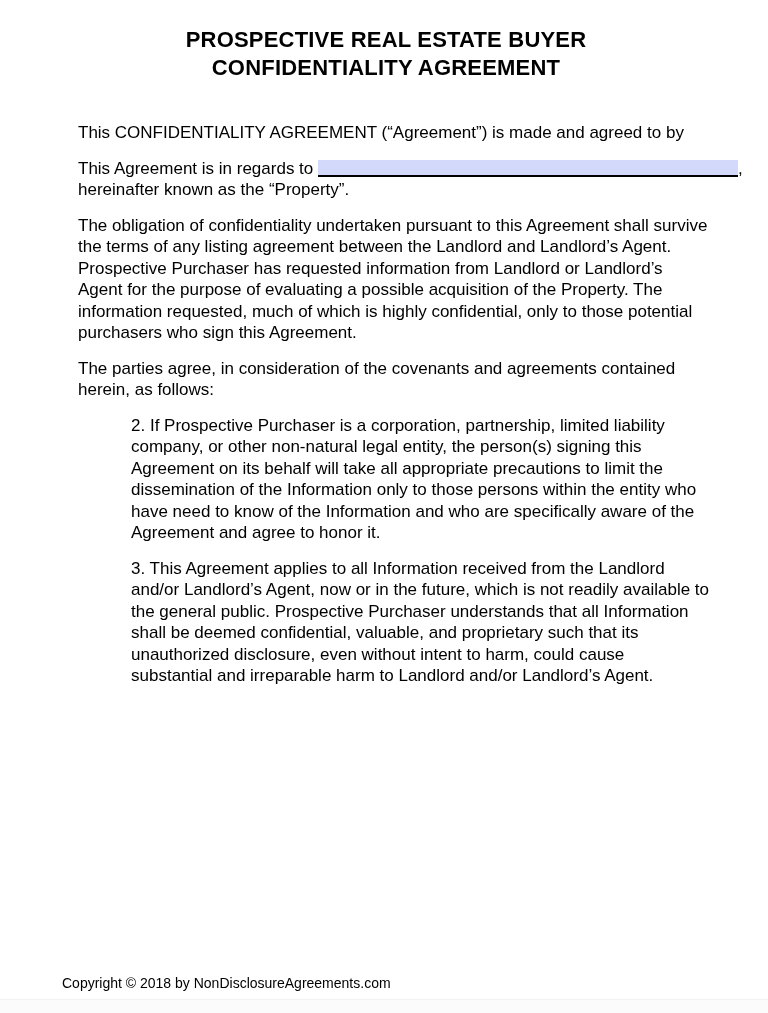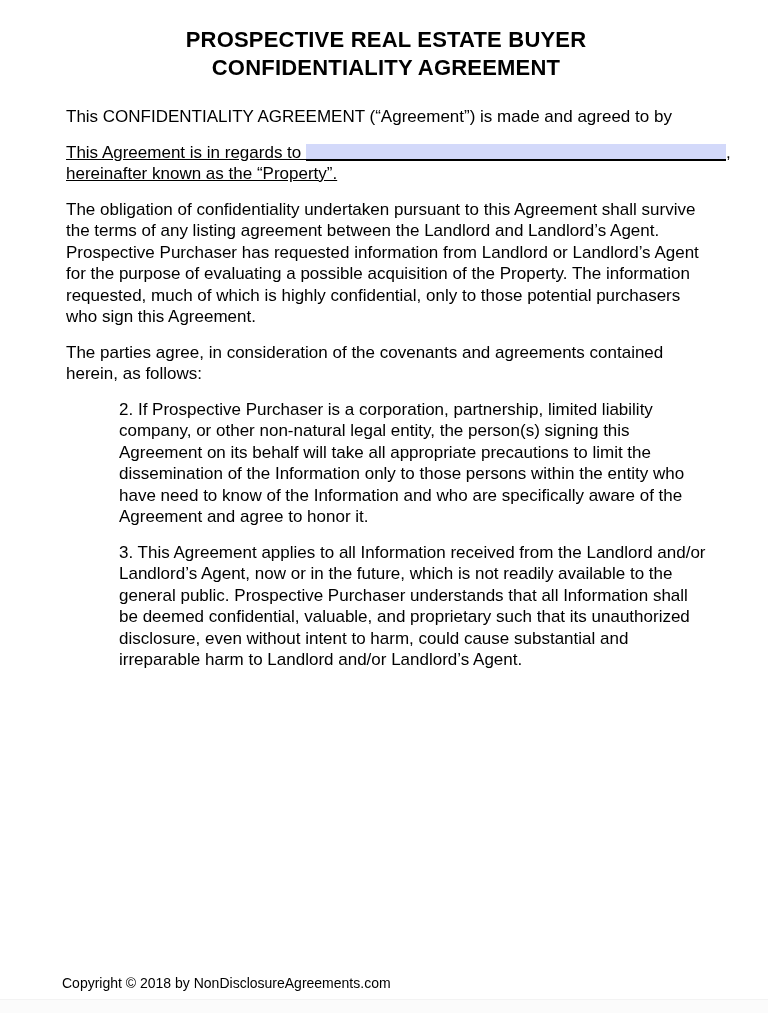--- a/index.html
+++ b/index.html
@@ -19,32 +19,32 @@
   .content {
     padding: 26px 0 0 62px;
     width: 710px;
   }
   .inner { width: 648px; }
   h1.doc-title {
     font-size: 22px;
     line-height: 28px;
     font-weight: bold;
     text-align: center;
-    margin: 0 0 24px 0;
+    margin: 0 0 40px 0;
     letter-spacing: 0.2px;
   }
   p.para {
     font-size: 17px;
     line-height: 21.5px;
-    margin: 0 0 14px 4px;
+    margin: 0 0 14px 16px;
   }
   p.clause {
     padding-left: 53px;
   }
-  p.wide { width: 680px; text-decoration: underline; }
+  p.wide { width: 680px; }
   .blank {
     display: inline-block;
     background: #d3d9fa;
     border-bottom: 2px solid #000000;
     height: 17px;
     vertical-align: -3px;
     font-size: 15px;
     overflow: hidden;
     white-space: nowrap;
   }

